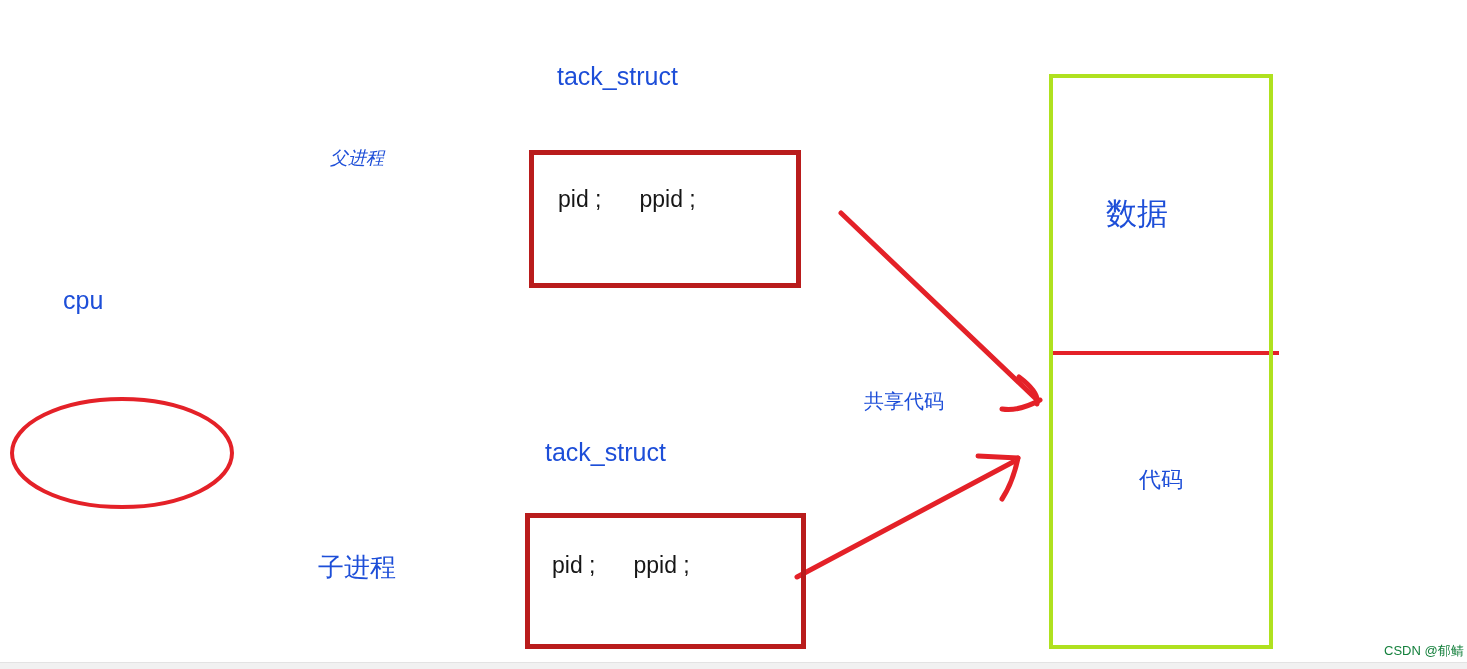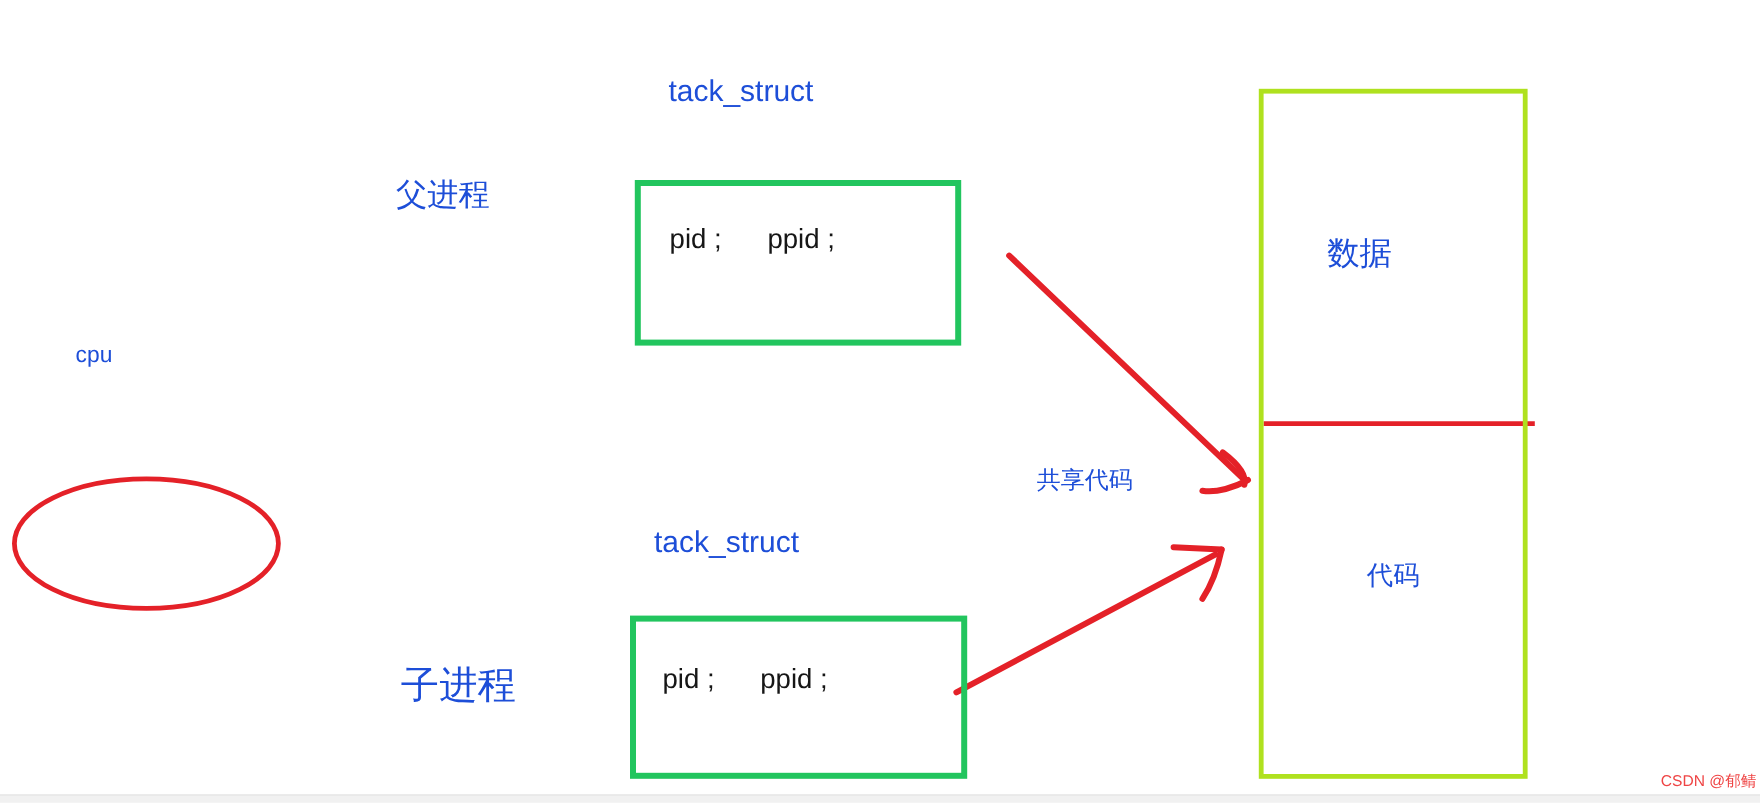--- a/index.html
+++ b/index.html
@@ -16,38 +16,38 @@
     position: absolute;
     color: #1d4ed8;
     white-space: nowrap;
     line-height: 1.15;
   }
   .box {
     position: absolute;
     box-sizing: border-box;
     background: transparent;
   }
-  .blue-box  { border: 5px solid #22c55e; }
+  .blue-box  { border: 5px solid #b91c1c; }
   .green-box { border: 4px solid #afe11f; }
   .fields {
     position: absolute;
     display: flex;
     color: #161616;
     font-size: 23px;
     white-space: nowrap;
   }
   svg.overlay {
     position: absolute;
     left: 0; top: 0;
     pointer-events: none;
   }
   .watermark {
     position: absolute;
     left: 1384px; top: 642px;
-    color: #ef4444;
+    color: #15803d;
     font-size: 13px;
     white-space: nowrap;
   }
   .footer-strip {
     position: absolute;
     left: 0; top: 662px;
     width: 1467px; height: 7px;
     background: #f1f1f1;
     border-top: 1px solid #e3e3e3;
   }
@@ -69,45 +69,45 @@
 
   <g stroke="#e42128" stroke-width="5" fill="none" stroke-linecap="round">
     <line x1="797" y1="577" x2="1013" y2="462"></line>
     <path d="M978,456 L1018,458"></path>
     <path d="M1018,458 C1014,477 1008,490 1002,499"></path>
   </g>
 </svg>
 
 <span class="label" style="left:557px; top:62px; font-size:25px;">tack_struct</span>
 
-<span class="label" style="left:330px; top:148px; font-size:26px;">父进程</span>
+<span class="label" style="left:330px; top:148px; font-size:18px;font-style:italic;">父进程</span>
 
-<span class="label" style="left:63px; top:286px; font-size:19px;">cpu</span>
+<span class="label" style="left:63px; top:286px; font-size:25px;">cpu</span>
 
 <span class="label" style="left:545px; top:438px; font-size:25px;">tack_struct</span>
 
-<span class="label" style="left:334px; top:553px; font-size:32px;text-align:center;">子进程</span>
+<span class="label" style="left:318px; top:553px; font-size:26px;text-align:center;">子进程</span>
 
 <span class="label" style="left:864px; top:390px; font-size:20px;">共享代码</span>
 
 <div class="box blue-box" style="left:529px; top:150px; width:272px; height:138px;">
   <div class="fields" style="left:24px; top:31px; gap:38px;">
     <span>pid ;</span>
     <span>ppid ;</span>
   </div>
 </div>
 
 <div class="box blue-box" style="left:525px; top:513px; width:281px; height:136px;">
   <div class="fields" style="left:22px; top:34px; gap:38px;">
     <span>pid ;</span>
     <span>ppid ;</span>
   </div>
 </div>
 
 <div class="box green-box" style="left:1049px; top:74px; width:224px; height:575px;"></div>
 
-<span class="label" style="left:1106px; top:196px; font-size:27px;">数据</span>
+<span class="label" style="left:1106px; top:196px; font-size:31px;">数据</span>
 
 <span class="label" style="left:1139px; top:467px; font-size:22px;">代码</span>
 
 <span class="watermark">CSDN @郁鲭</span>
 
 <div class="footer-strip"></div>
 
 </body></html>

